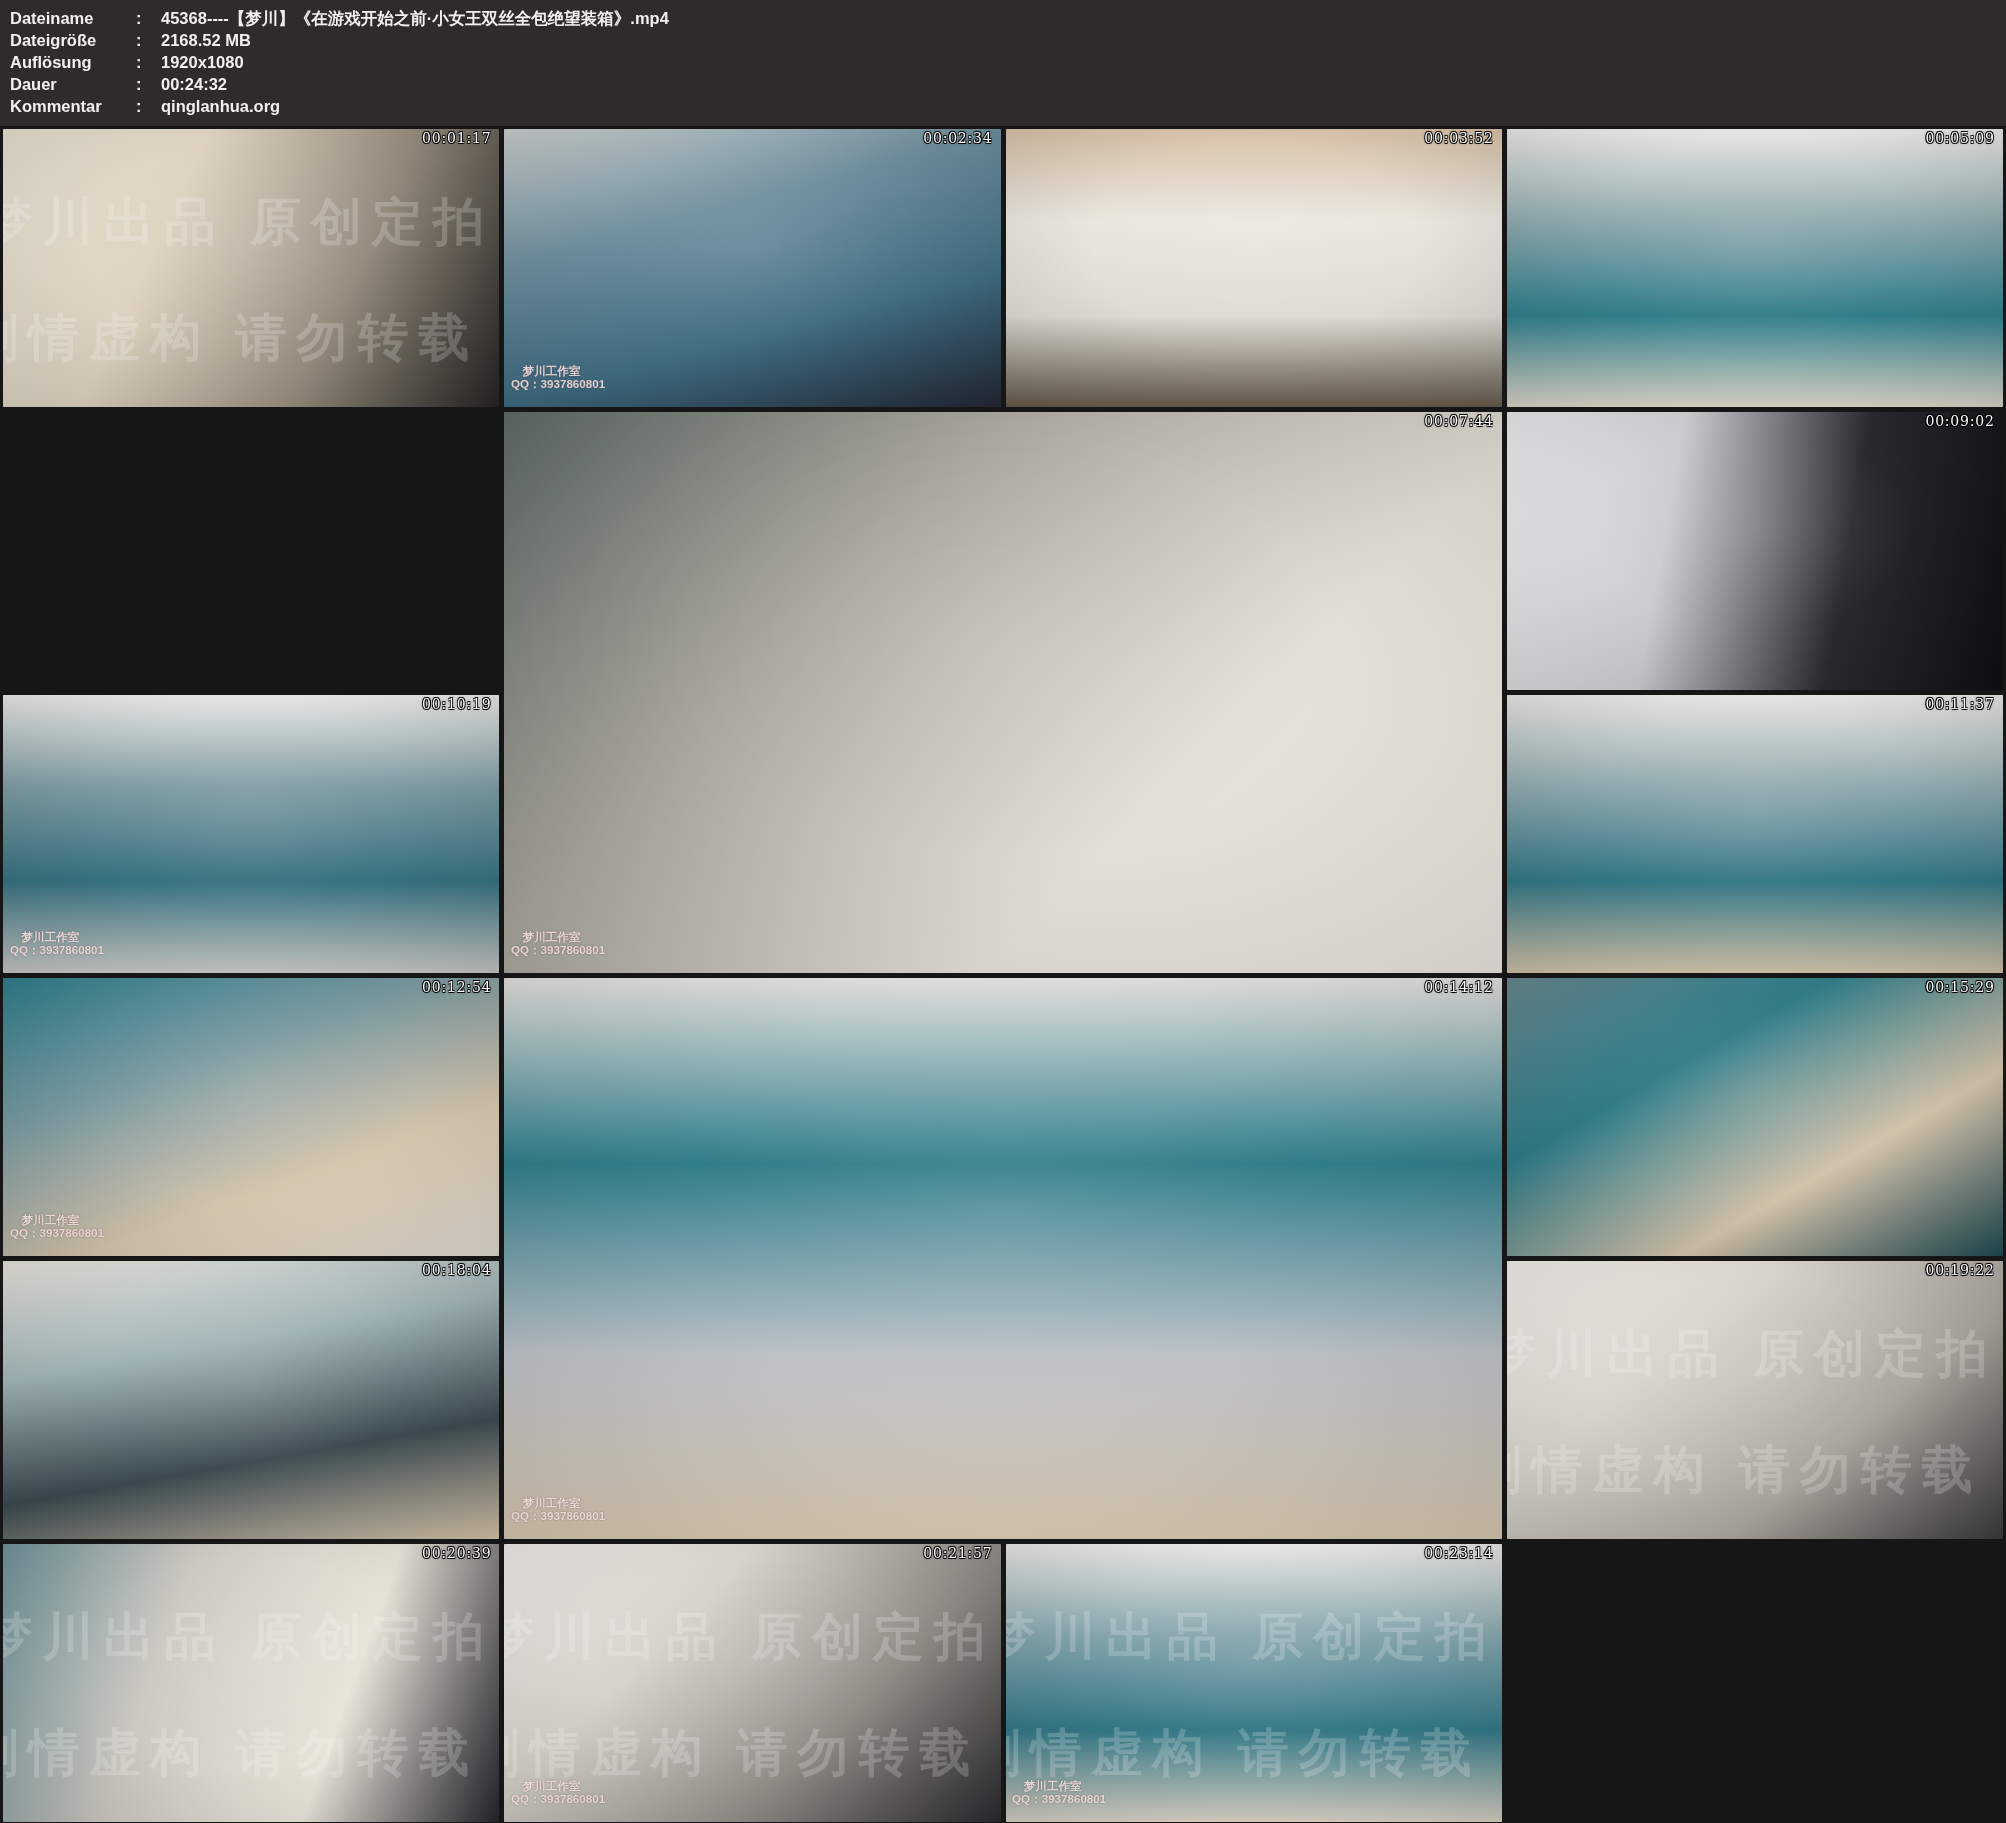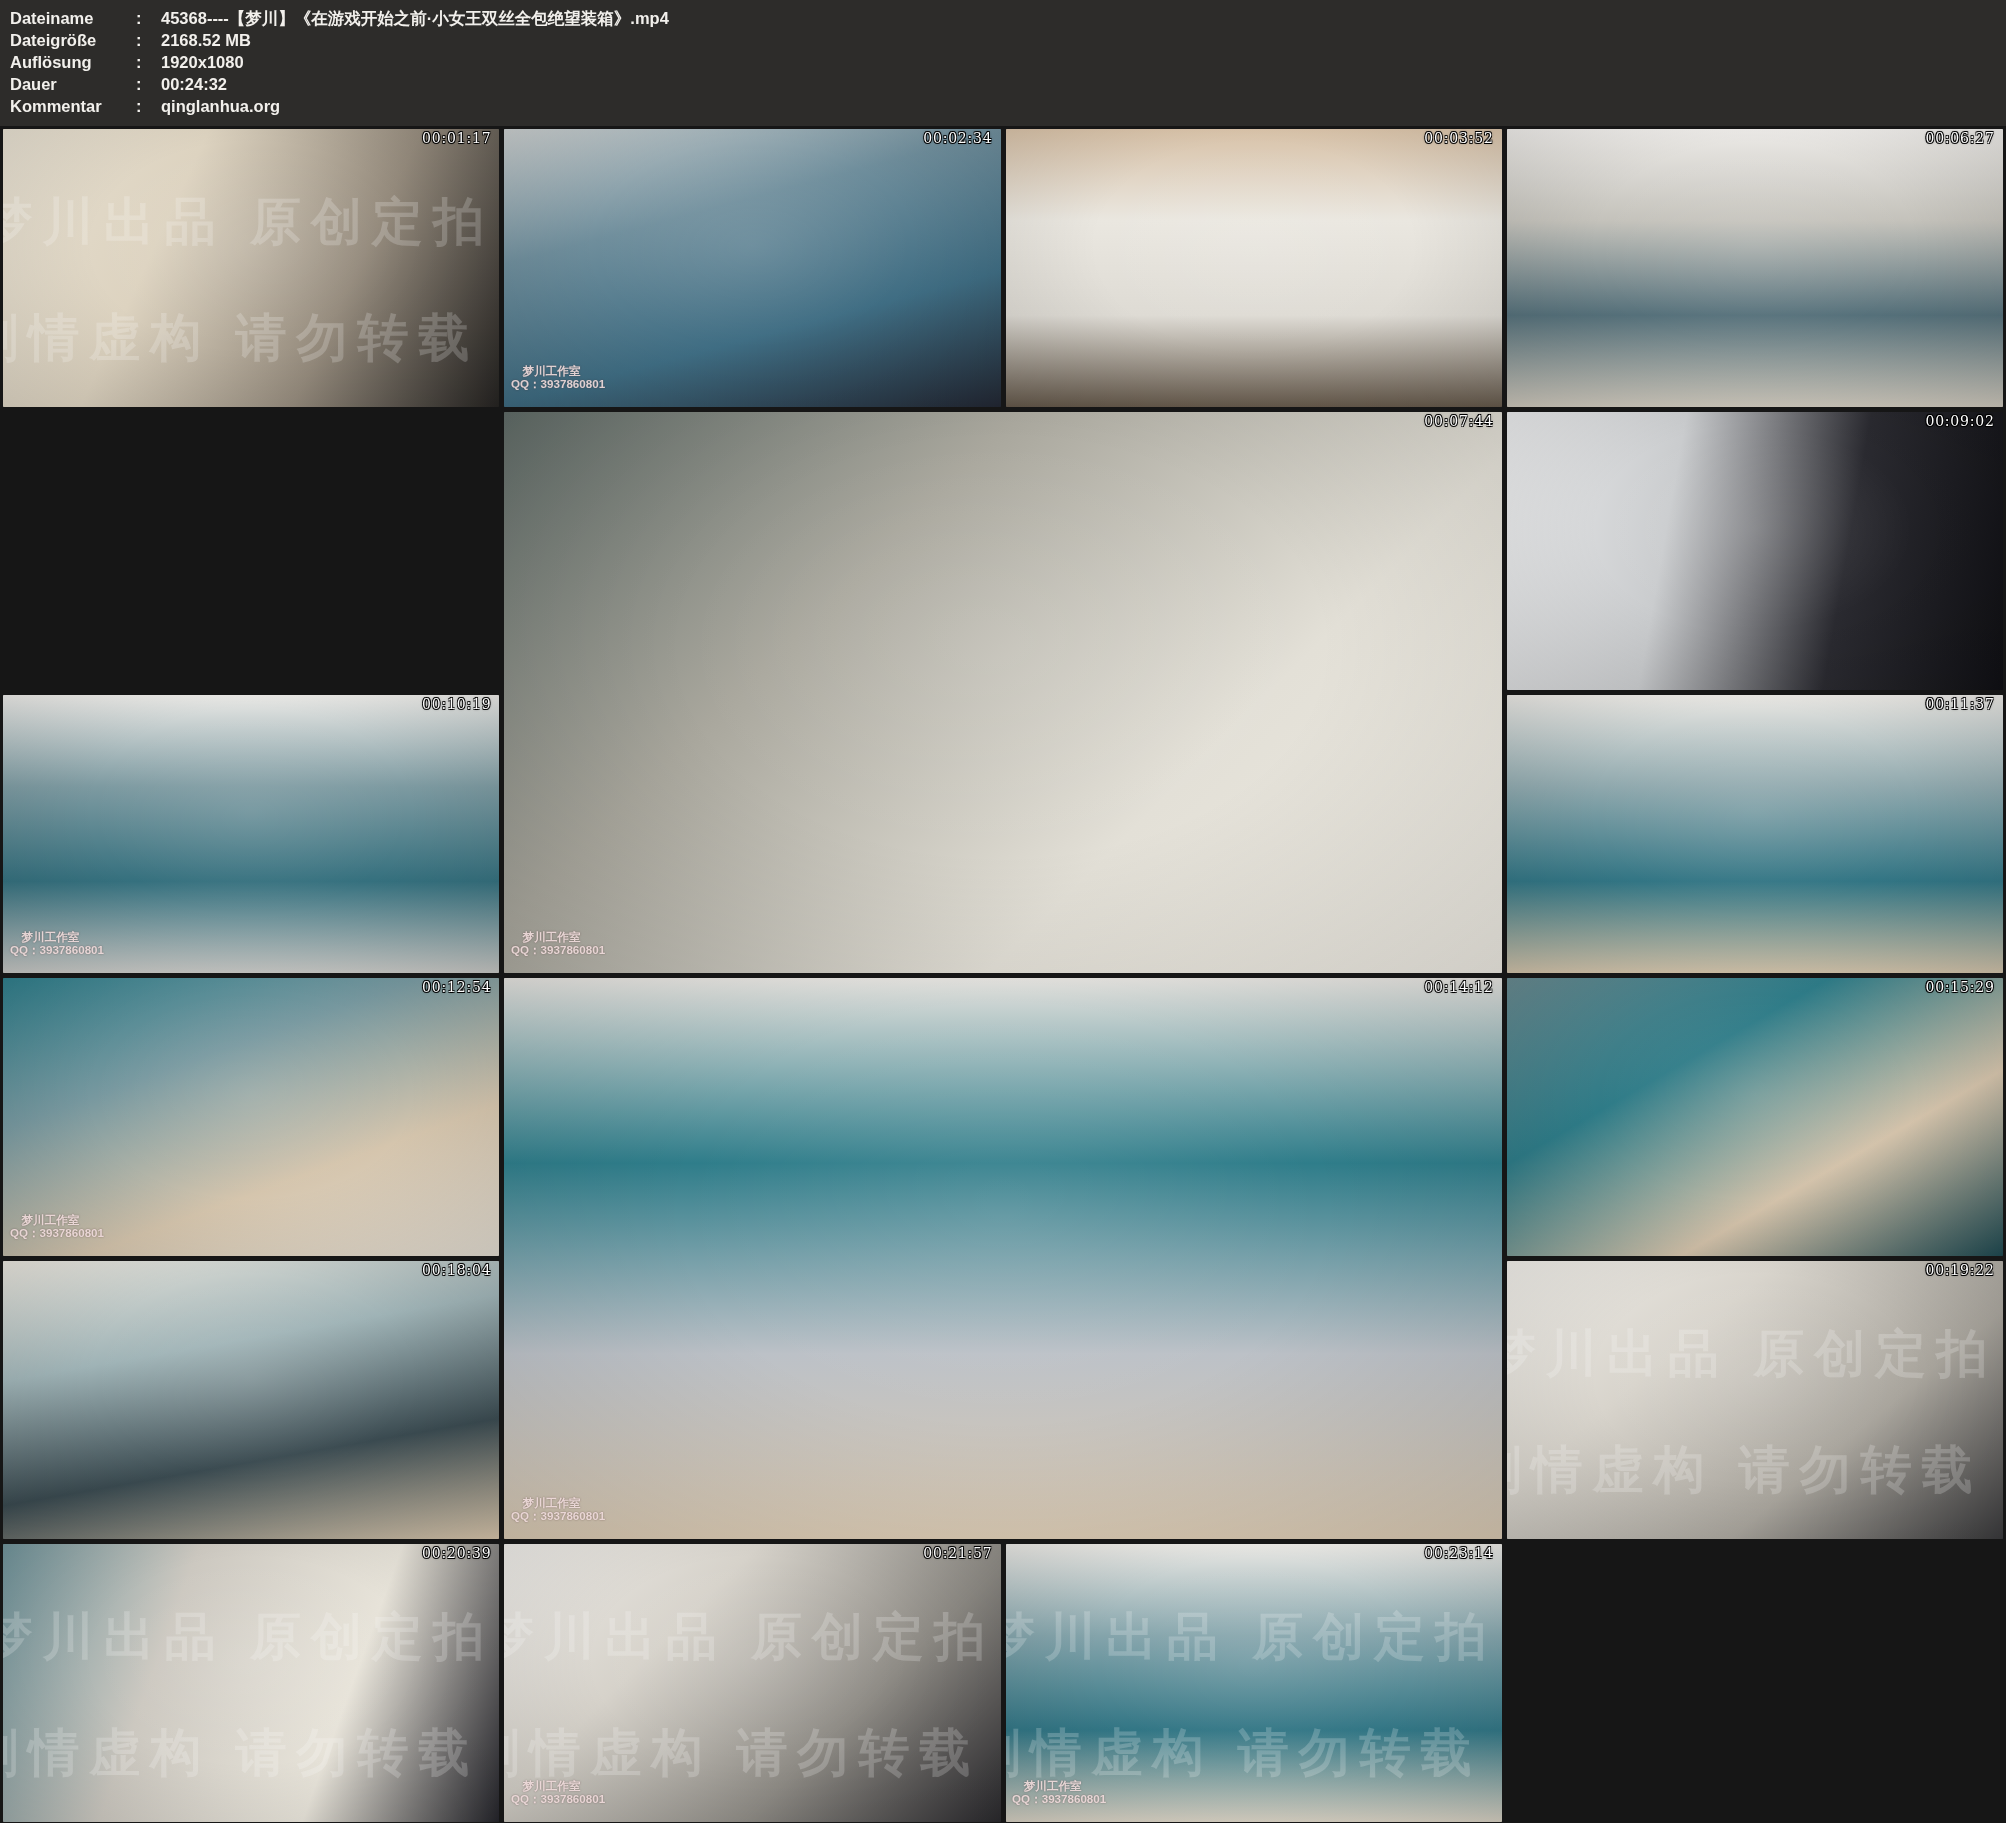--- a/index.html
+++ b/index.html
@@ -137,22 +137,22 @@
       <div class="thumb" role="img" aria-label="person in black lace lying on a blue-grey mat" style="background: linear-gradient(165deg, rgb(201, 205, 205) 0%, rgb(111, 142, 156) 33%, rgb(63, 109, 131) 67%, rgb(35, 40, 52) 100%);">
         <span class="ts">00:02:34</span>
         <div class="studio-wm">
           <div class="s1">梦川工作室</div>
           <div class="s2">QQ：3937860801</div>
         </div>
       </div>
       <div class="thumb" role="img" aria-label="hands fastening a strap at an ankle" style="background: linear-gradient(rgb(216, 194, 168) 0%, rgb(234, 231, 224) 33%, rgb(222, 219, 212) 67%, rgb(102, 90, 76) 100%);">
         <span class="ts">00:03:52</span>
       </div>
-      <div class="thumb" role="img" aria-label="two people standing near a teal couch and suitcase" style="background: linear-gradient(rgb(236, 234, 231) 0%, rgb(196, 194, 187) 33%, rgb(85, 112, 122) 67%, rgb(207, 201, 189) 100%);">
-        <span class="ts">00:06:27</span>
+      <div class="thumb" role="img" aria-label="two people beside a teal couch" style="background: linear-gradient(rgb(235, 233, 229) 0%, rgb(143, 169, 173) 33%, rgb(47, 125, 138) 67%, rgb(222, 216, 203) 100%);">
+        <span class="ts">00:05:09</span>
       </div>
       <div class="thumb large" role="img" aria-label="close-up of feet in dark tights on tiled floor by a couch" style="background: linear-gradient(135deg, rgb(95, 106, 102) 0%, rgb(169, 167, 157) 33%, rgb(227, 224, 215) 67%, rgb(237, 234, 226) 100%);">
         <span class="ts">00:07:44</span>
         <div class="studio-wm">
           <div class="s1">梦川工作室</div>
           <div class="s2">QQ：3937860801</div>
         </div>
       </div>
       <div class="thumb" role="img" aria-label="close-up of legs in dark tights" style="background: linear-gradient(100deg, rgb(232, 233, 234) 0%, rgb(202, 204, 206) 33%, rgb(42, 42, 48) 67%, rgb(16, 16, 20) 100%);">
         <span class="ts">00:09:02</span>

